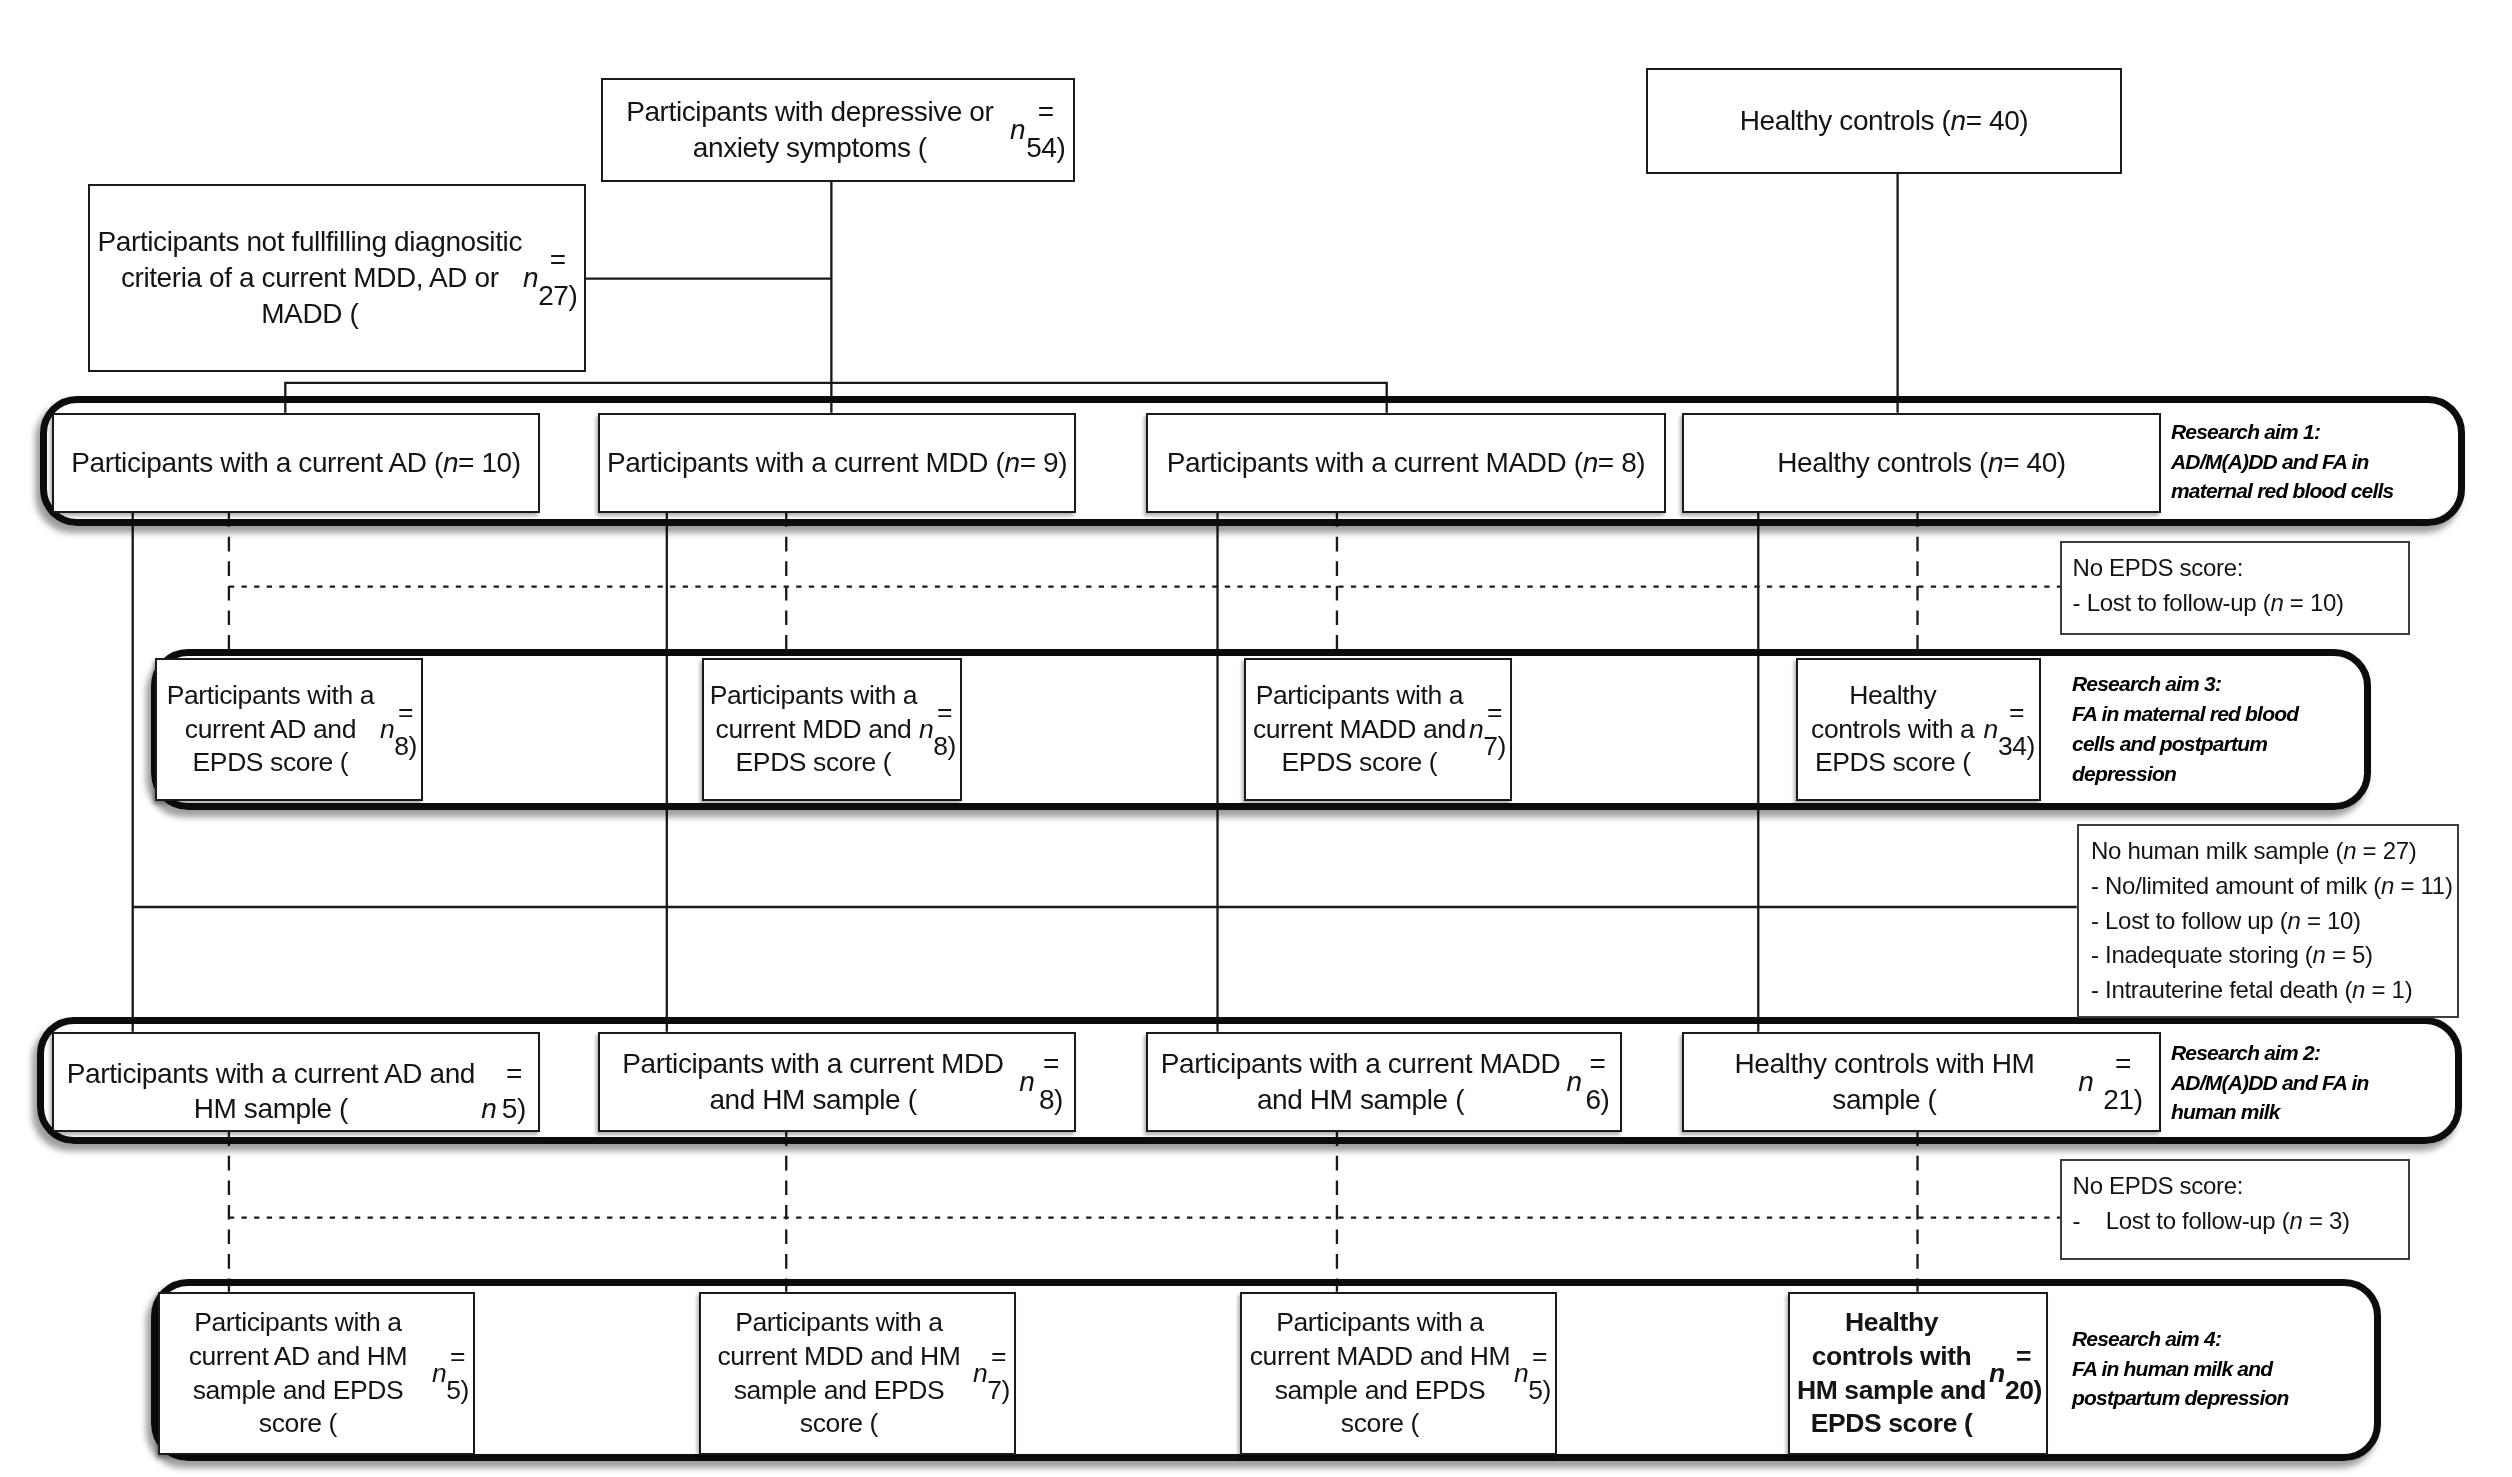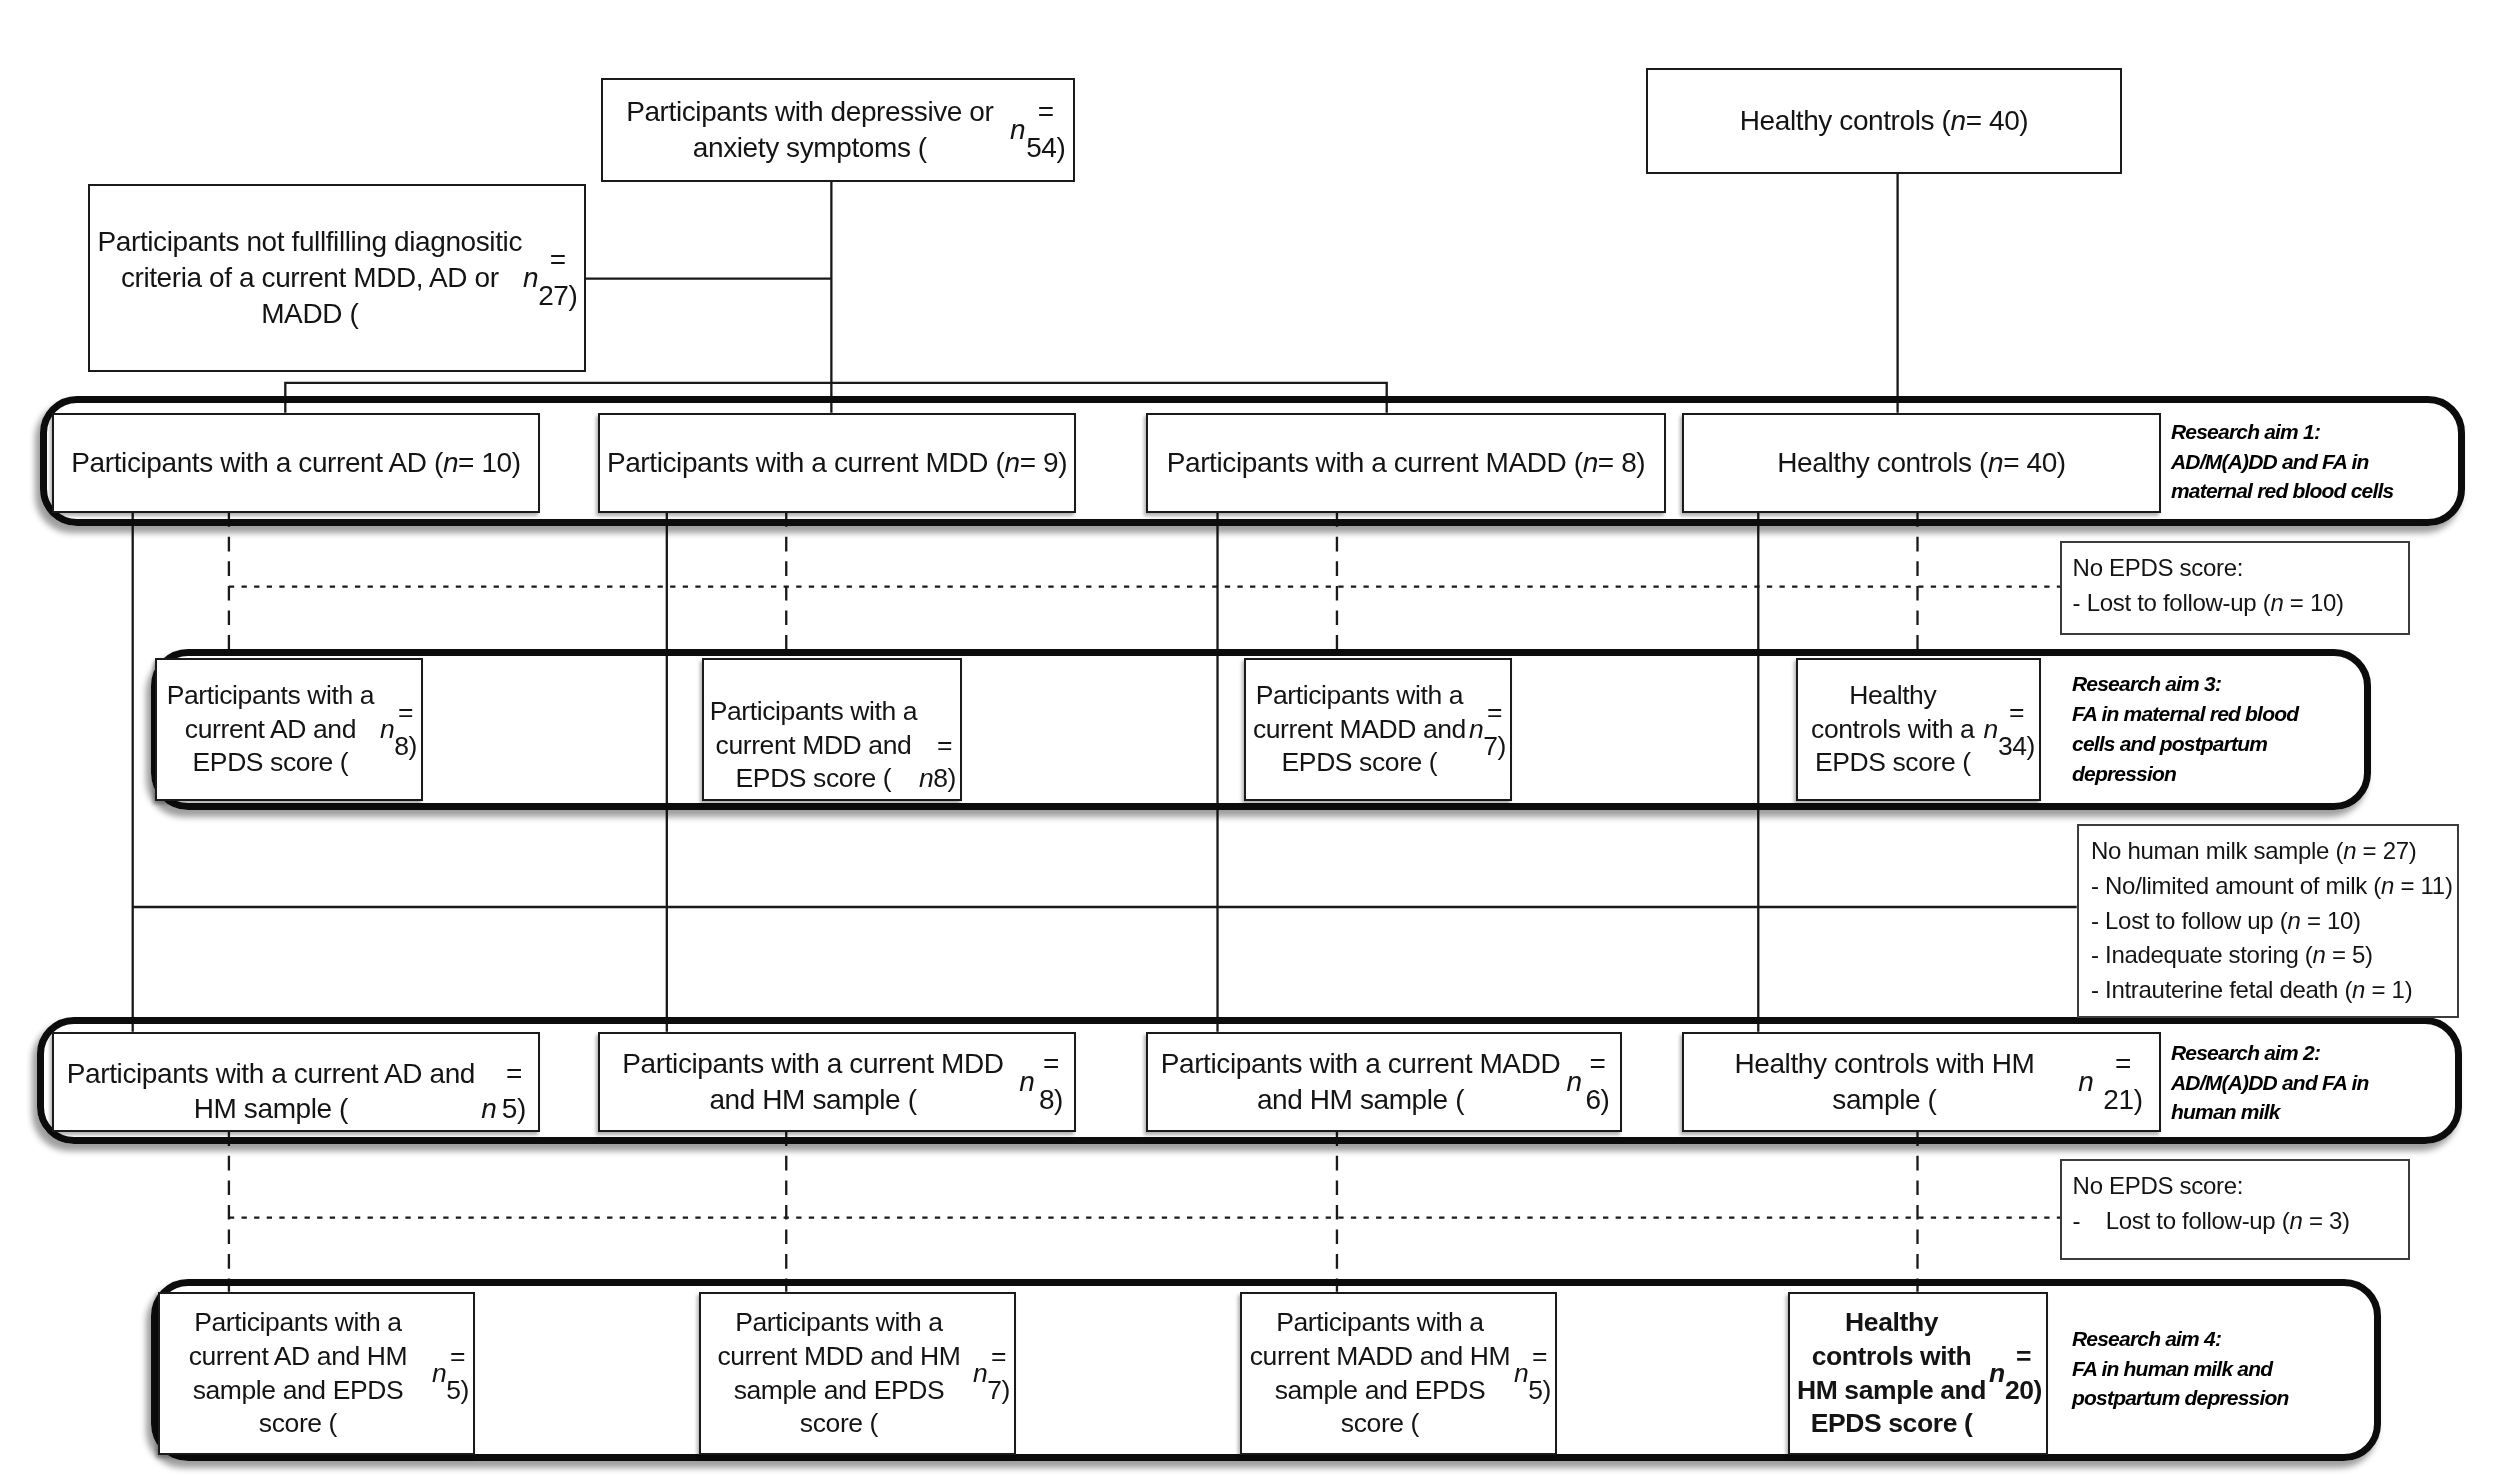--- a/index.html
+++ b/index.html
@@ -58,21 +58,21 @@
   #r1ad   {left:52px;   top:413px;  width:488px; height:100px;}
   #r1mdd  {left:598px;  top:413px;  width:478px; height:100px;}
   #r1madd {left:1146px; top:413px;  width:520px; height:100px;}
   #r1hc   {left:1682px; top:413px;  width:479px; height:100px;}
   #aim1   {left:2171px; top:406px;  width:292px; height:111px;}
 
   #noteEpds1{left:2060px; top:541px; width:350px; height:94px;}
 
   #band3  {left:151px;  top:649px;  width:2220px; height:161px;}
   #r2ad   {left:155px;  top:658px;  width:268px; height:143px;}
-  #r2mdd  {left:702px; top:658px;  width:260px; height:143px;align-items:flex-end;}
+  #r2mdd  {left:702px; top:658px;  width:260px; height:143px;}
   #r2madd {left:1244px; top:658px;  width:268px; height:143px;}
   #r2hc   {left:1788px; top:658px;  width:245px; height:143px;margin-left:8px;}
   #aim3   {left:2072px; top:658px;  width:297px; height:142px;}
 
   #noteHm {left:2077px; top:824px; width:382px; height:194px;padding-left:12px;}
 
   #band2  {left:37px;   top:1017px; width:2425px; height:127px;}
   #r3ad   {left:52px;   top:1032px; width:488px; height:100px;align-items:flex-end;}
   #r3mdd  {left:598px;  top:1032px; width:478px; height:100px;}
   #r3madd {left:1146px; top:1032px; width:476px; height:100px;}

